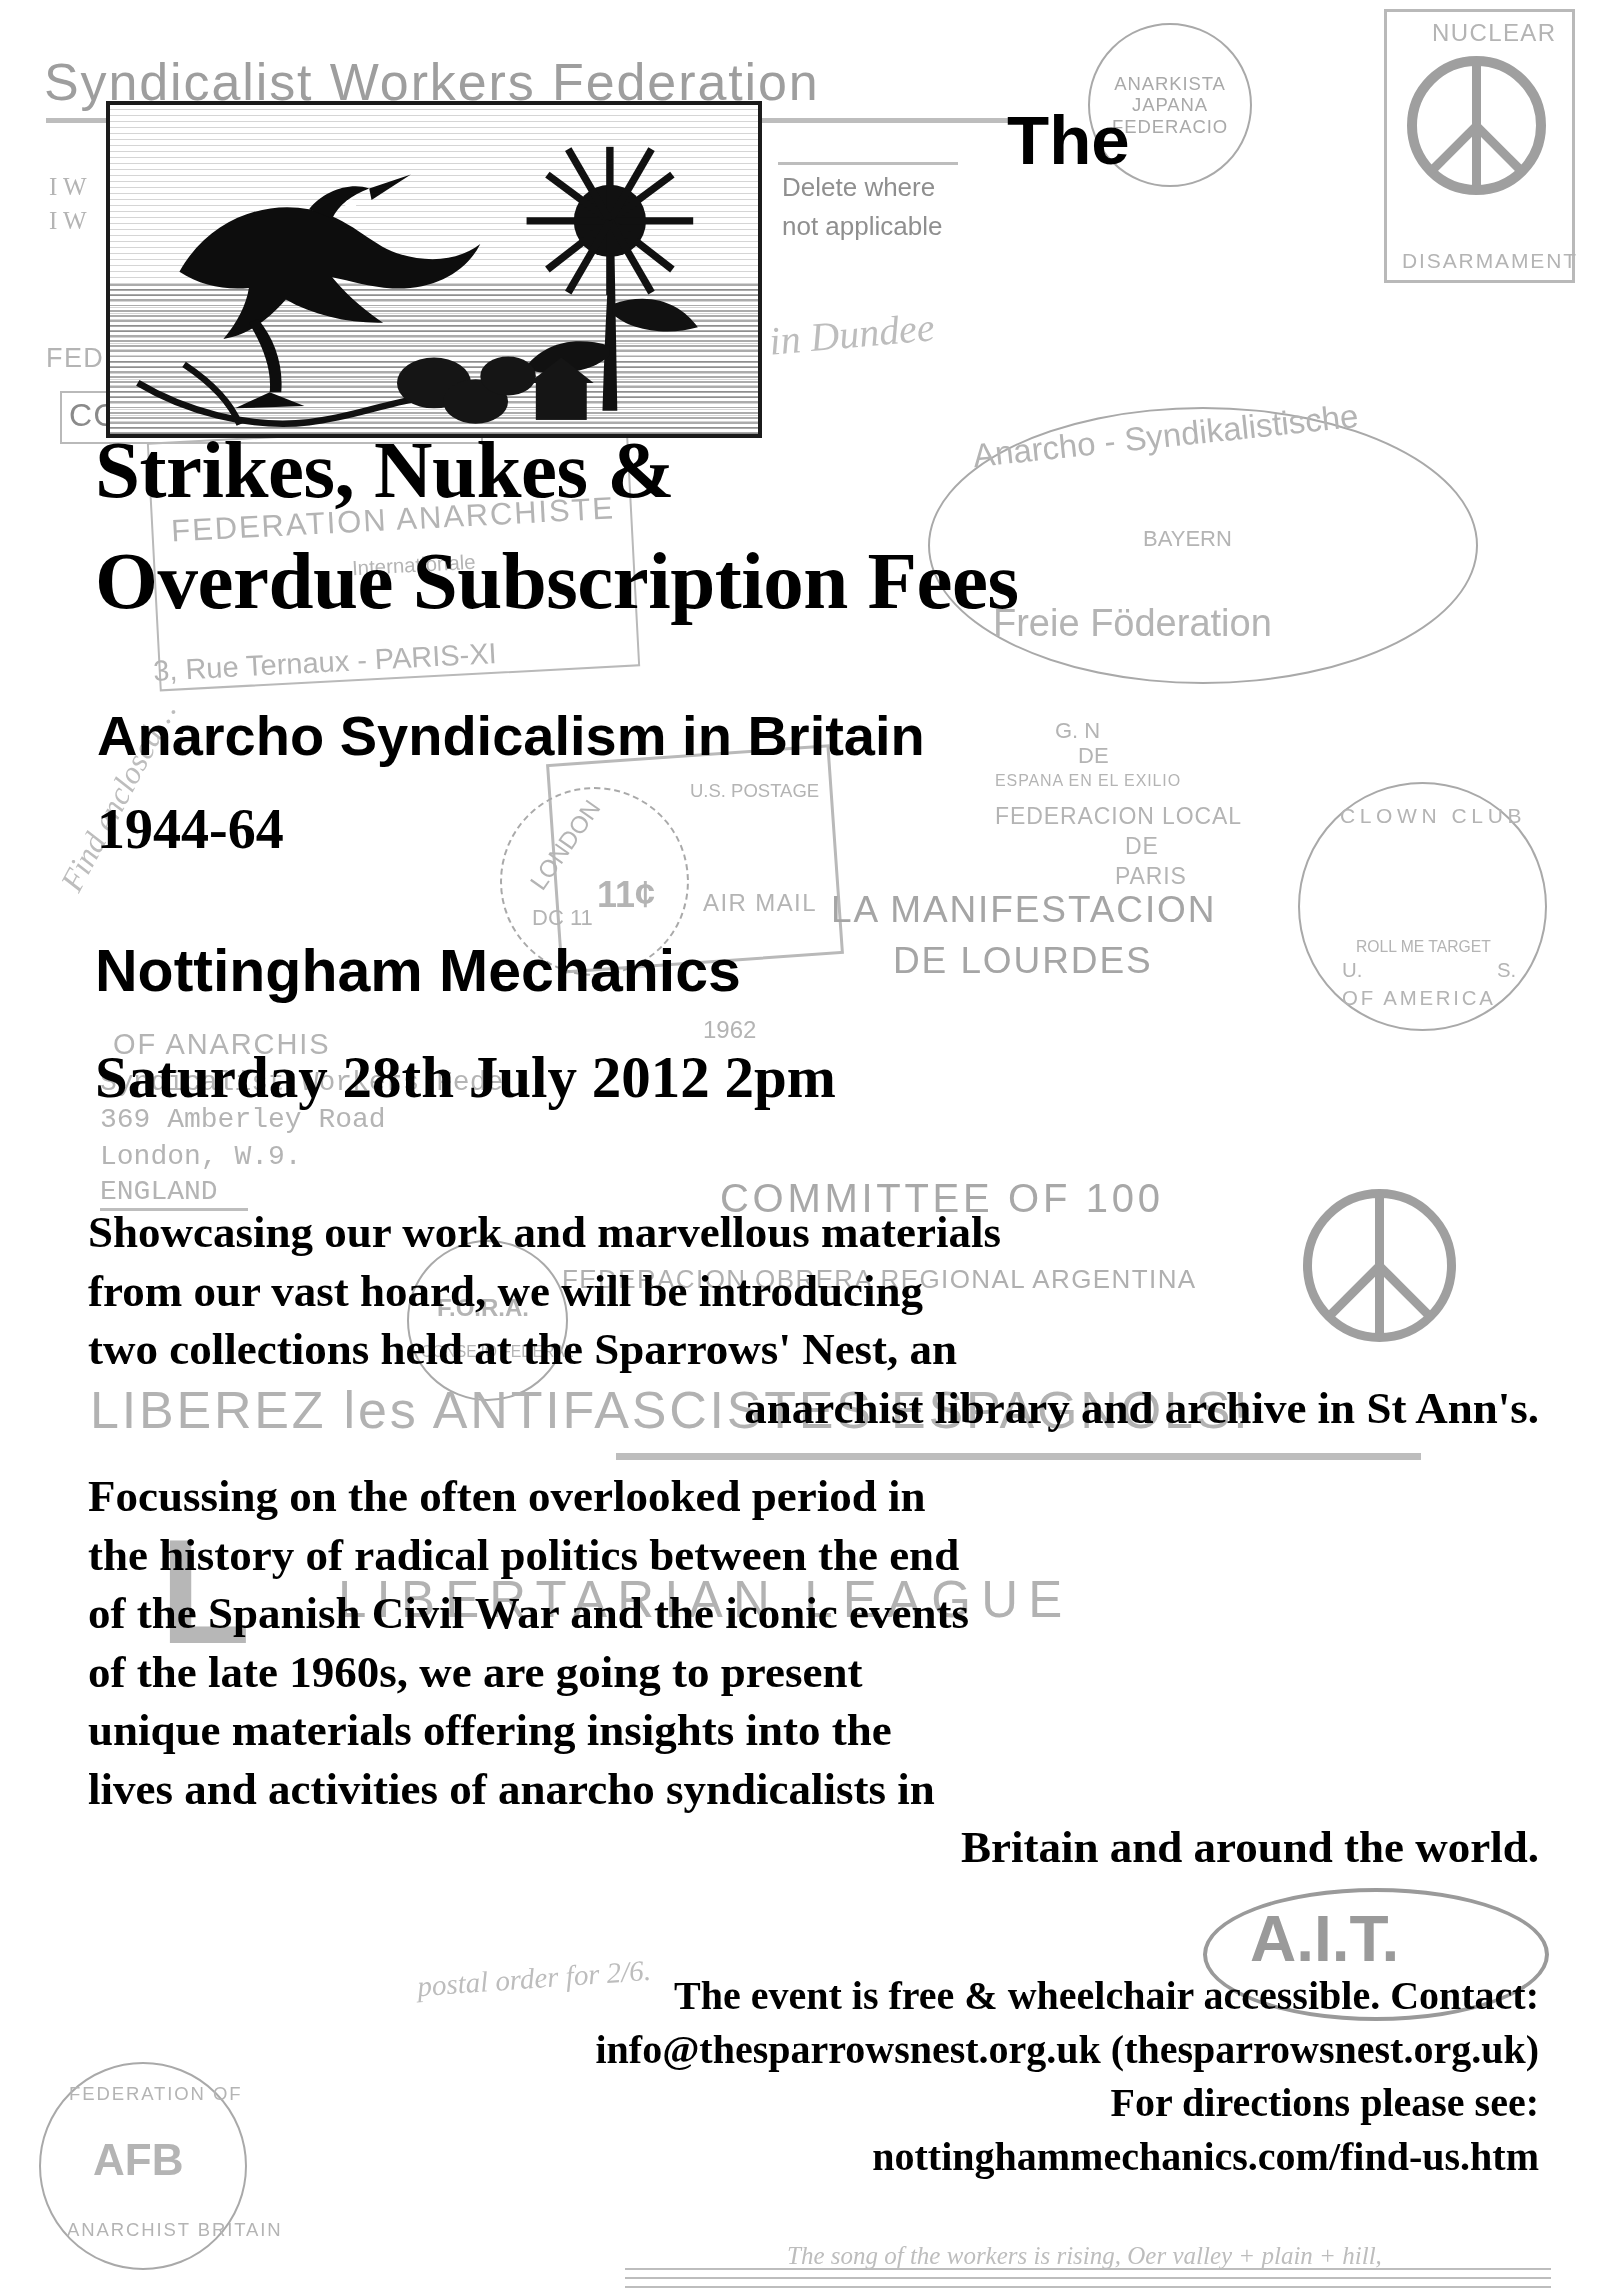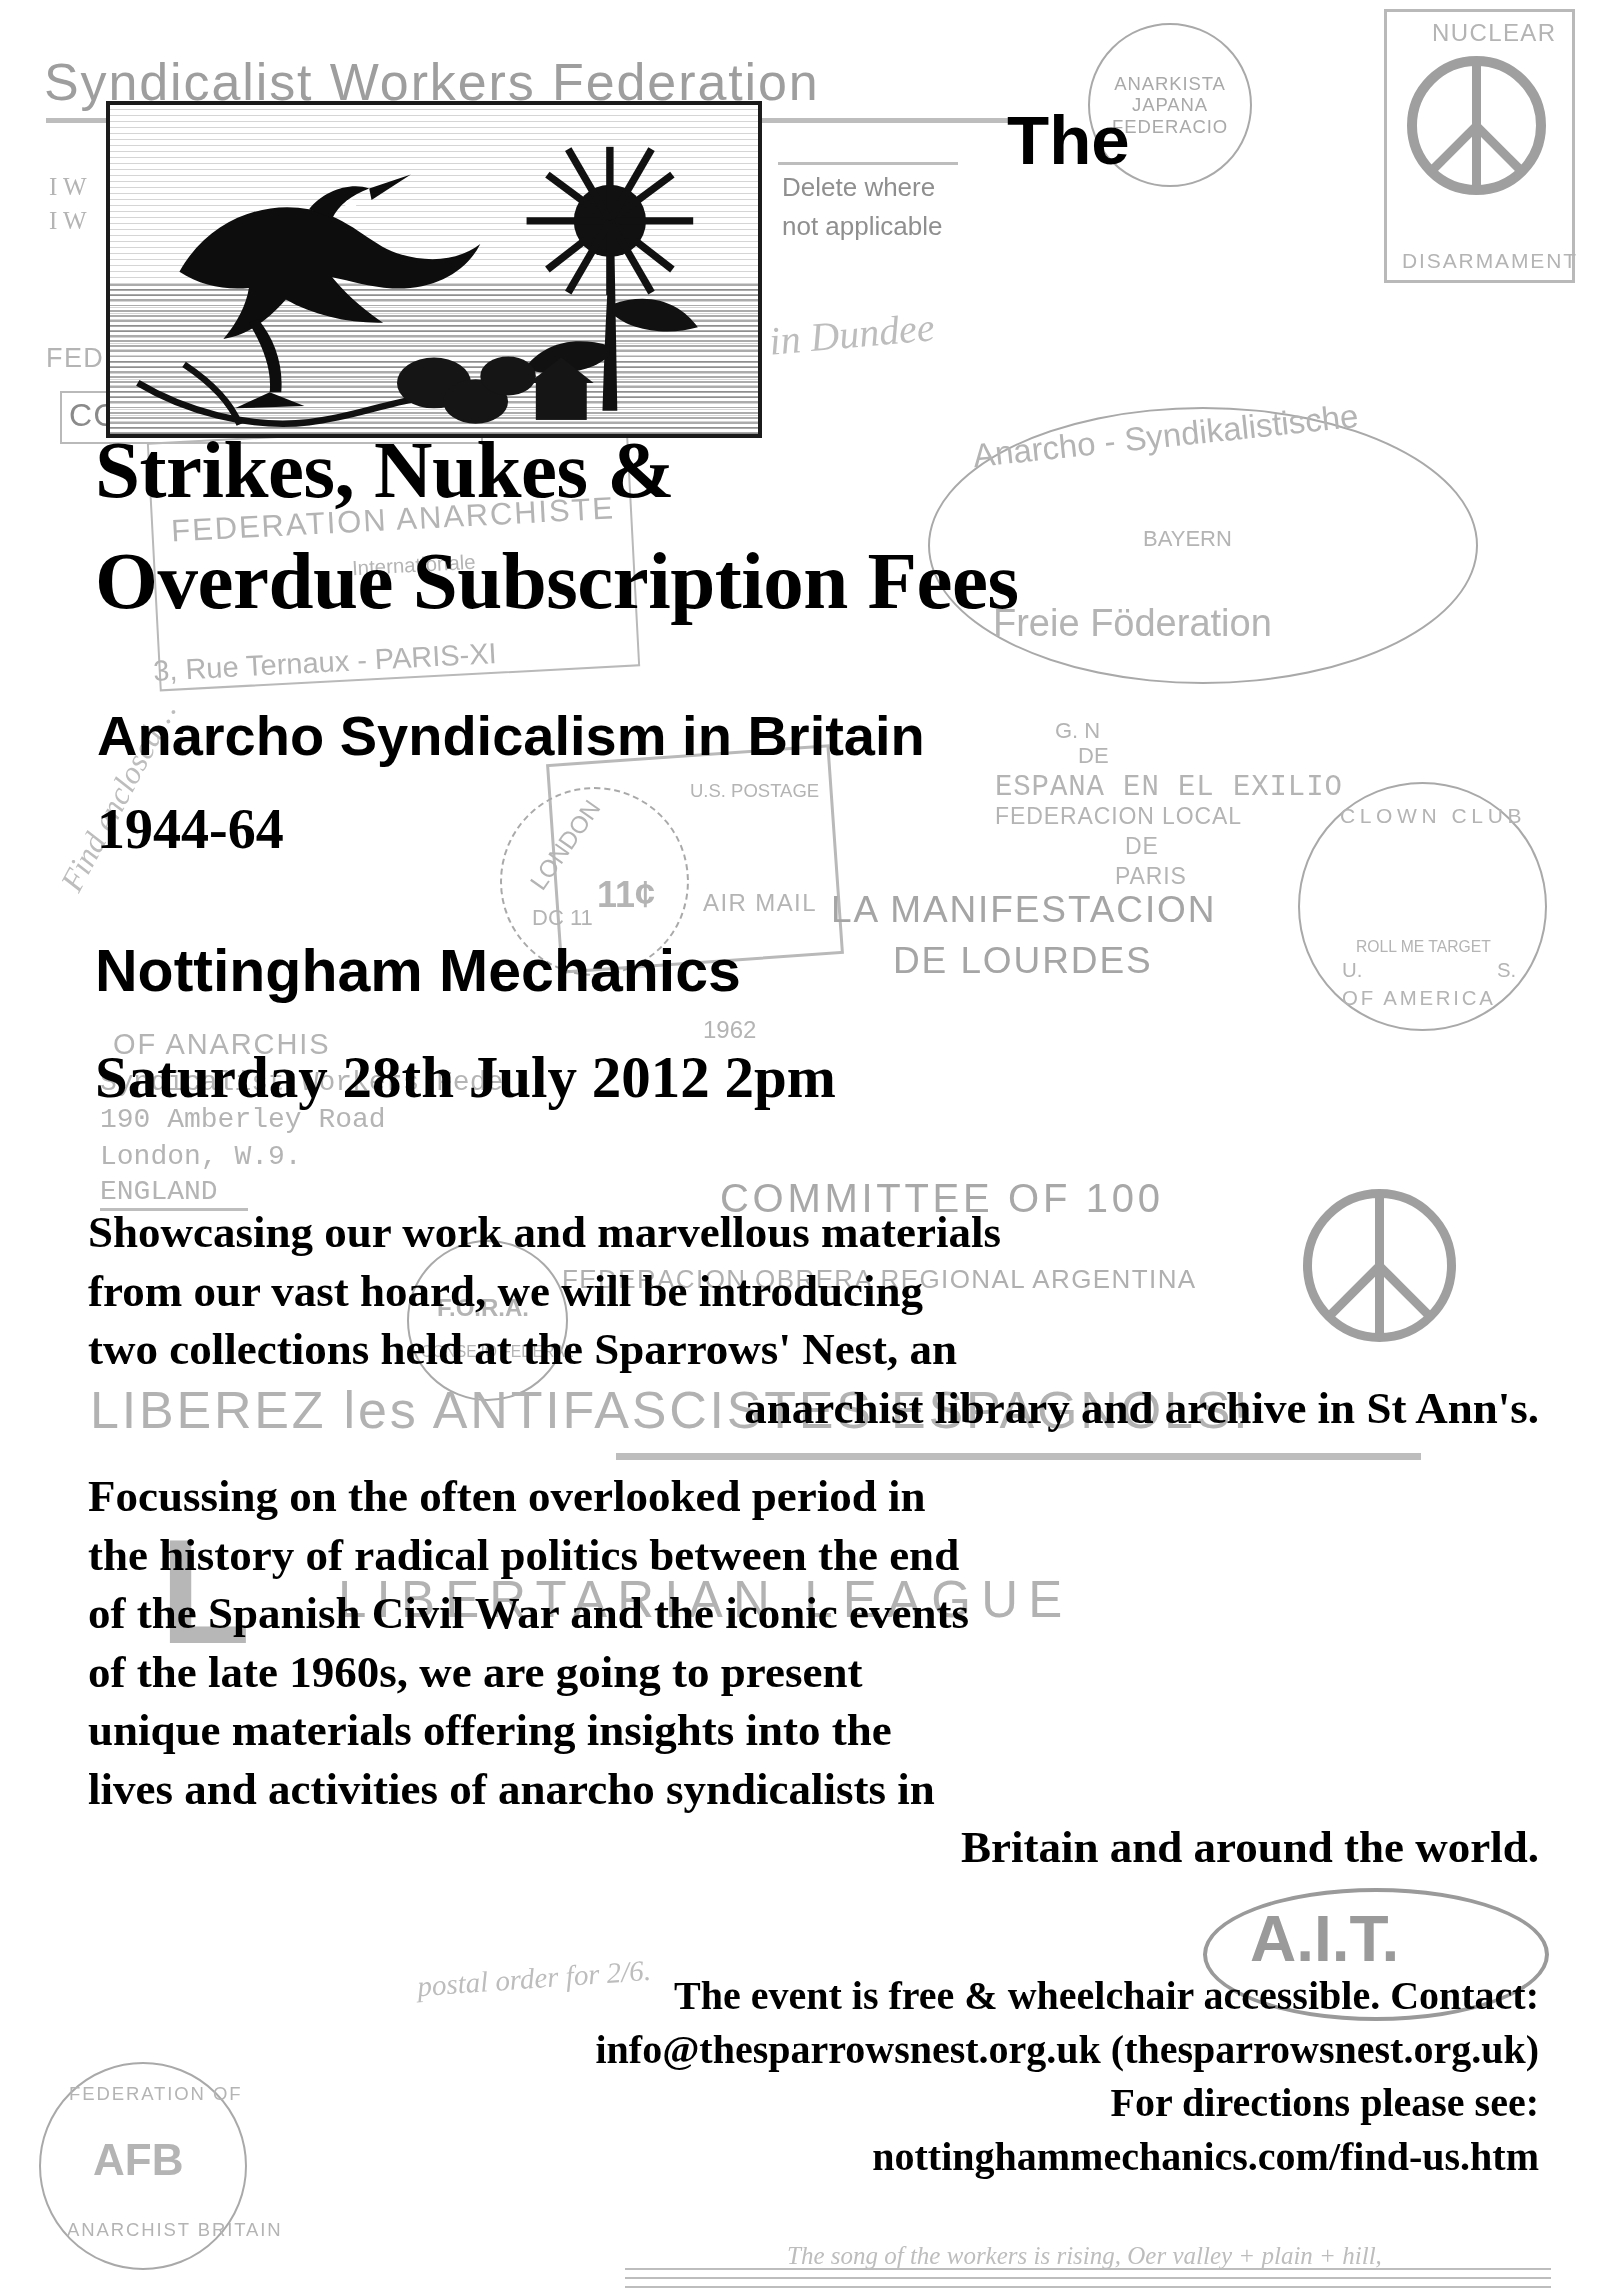--- a/index.html
+++ b/index.html
@@ -269,21 +269,21 @@
   <div class="peace" style="left:1407px; top:56px; width:139px; height:139px;">
     <span class="leg-l"></span>
       <span class="leg-r"></span>
   </div>
 
   <div class="stamp oval" style="left:928px; top:407px; width:546px; height:273px; font-size:21px;"></div>
   <div class="ghost" style="left:972px; top:419px; font-size:33px; transform:rotate(-6deg);">Anarcho - Syndikalistische</div>
   <div class="ghost" style="left:1143px; top:528px; font-size:22px;">BAYERN</div>
   <div class="ghost" style="left:993px; top:604px; font-size:38px;">Freie Föderation</div>
 
-  <div class="ghost" style="left:995px; top:773px; font-size:29px; letter-spacing:0.9px;font-family:Liberation Mono, monospace;">ESPANA EN EL EXILIO</div>
+  <div class="ghost" style="left:995px; top:773px; font-size:16px; letter-spacing:0.9px;">ESPANA EN EL EXILIO</div>
   <div class="ghost" style="left:995px; top:805px; font-size:23px; letter-spacing:0.9px;">FEDERACION LOCAL</div>
   <div class="ghost" style="left:1125px; top:835px; font-size:23px; letter-spacing:0.9px;">DE</div>
   <div class="ghost" style="left:1115px; top:865px; font-size:23px; letter-spacing:0.9px;">PARIS</div>
   <div class="ghost" style="left:1055px; top:720px; font-size:22px;">G. N</div>
   <div class="ghost" style="left:1078px; top:745px; font-size:22px;">DE</div>
 
   <div class="ghost-box" style="left:553px; top:754px; width:278px; height:204px; border-width:3.7px; transform:rotate(-4deg);"></div>
   <div class="ghost" style="left:690px; top:782px; font-size:18.5px;">U.S. POSTAGE</div>
   <div class="ghost" style="left:597px; top:877px; font-size:36px; font-weight:bold;">11¢</div>
   <div class="ghost" style="left:703px; top:891px; font-size:24px; letter-spacing:1.4px;">AIR MAIL</div>
@@ -299,21 +299,21 @@
   <div class="stamp" style="left:1298px; top:782px; width:245px; height:245px; font-size:18.5px;"></div>
   <div class="ghost" style="left:1340px; top:805px; font-size:21px; letter-spacing:4.6px;">CLOWN  CLUB</div>
   <div class="ghost" style="left:1342px; top:960px; font-size:20.4px;">U.</div>
   <div class="ghost" style="left:1497px; top:960px; font-size:20.4px;">S.</div>
   <div class="ghost" style="left:1356px; top:939px; font-size:15.7px;">ROLL ME TARGET</div>
   <div class="ghost" style="left:1342px; top:988px; font-size:20.4px; letter-spacing:2.8px;">OF AMERICA</div>
 
   <div class="ghost" style="left:113px; top:1030px; font-size:29px; letter-spacing:1.9px;">OF ANARCHIS</div>
 
   <div class="ghost mono" style="left:100px; top:1069px; font-size:28px;">Syndicalist Workers Fede</div>
-  <div class="ghost mono" style="left:100px; top:1106px; font-size:28px;">190 Amberley Road</div>
+  <div class="ghost mono" style="left:100px; top:1106px; font-size:28px;">369 Amberley Road</div>
   <div class="ghost mono" style="left:100px; top:1143px; font-size:28px;">London, W.9.</div>
   <div class="ghost mono" style="left:100px; top:1178px; font-size:28px;">ENGLAND</div>
   <div class="rule" style="left:100px; top:1208px; width:148px; height:2.8px;"></div>
 
   <div class="ghost" style="left:720px; top:1178px; font-size:40px; letter-spacing:3.7px; color:#a8a8a8;">COMMITTEE OF 100</div>
 
   <div class="ghost" style="left:562px; top:1266px; font-size:26px; letter-spacing:1.4px; color:#b0b0b0;">FEDERACION OBRERA REGIONAL ARGENTINA</div>
   <div class="stamp" style="left:407px; top:1240px; width:157px; height:157px; font-size:15.7px;"></div>
   <div class="ghost" style="left:437px; top:1296px; font-size:24px; font-weight:bold;">F.O.R.A.</div>
   <div class="ghost" style="left:421px; top:1344px; font-size:15.7px;">CONSEJO FEDERAL</div>

